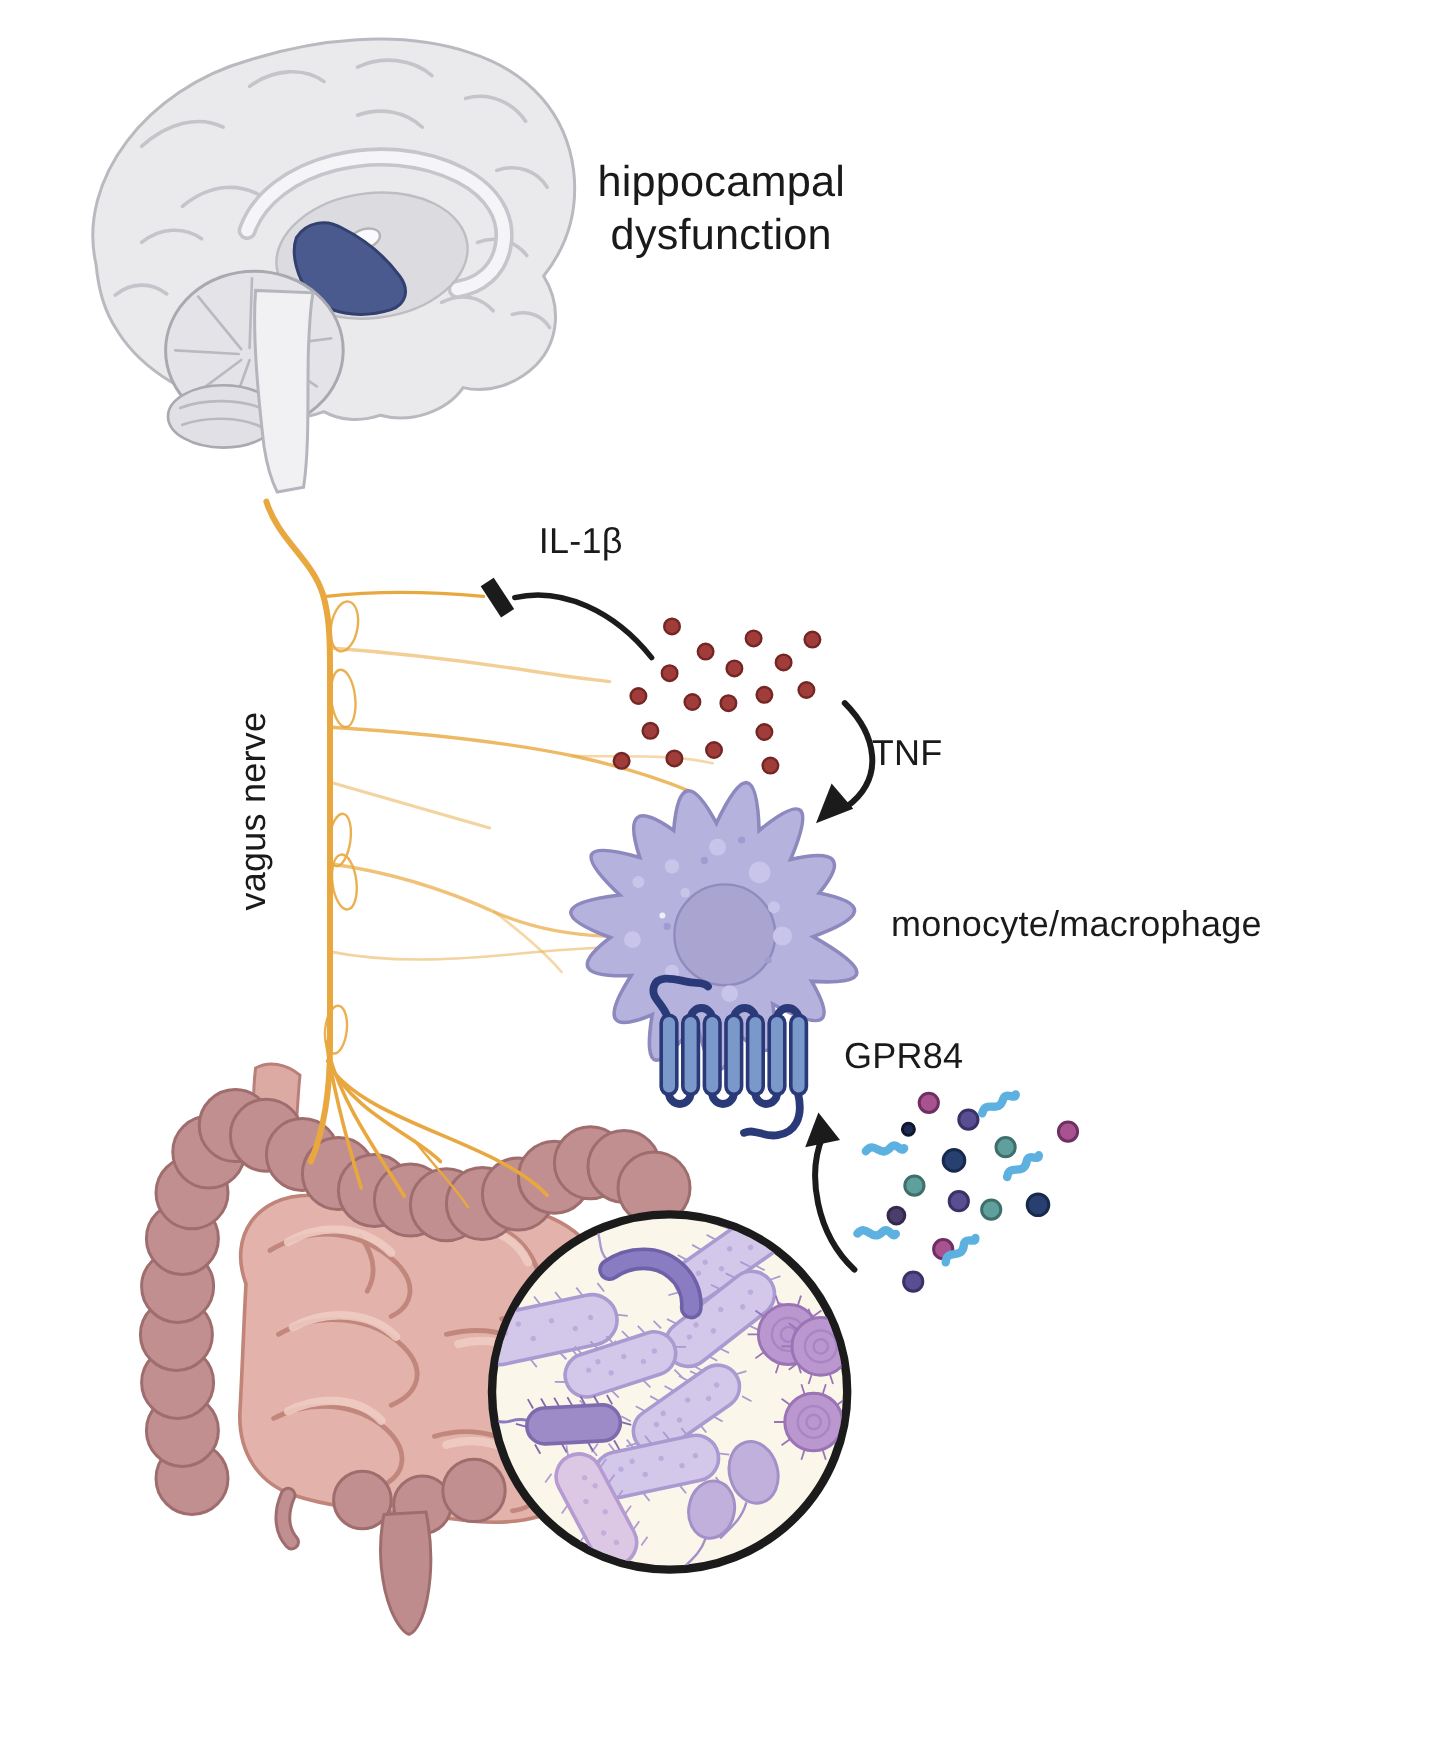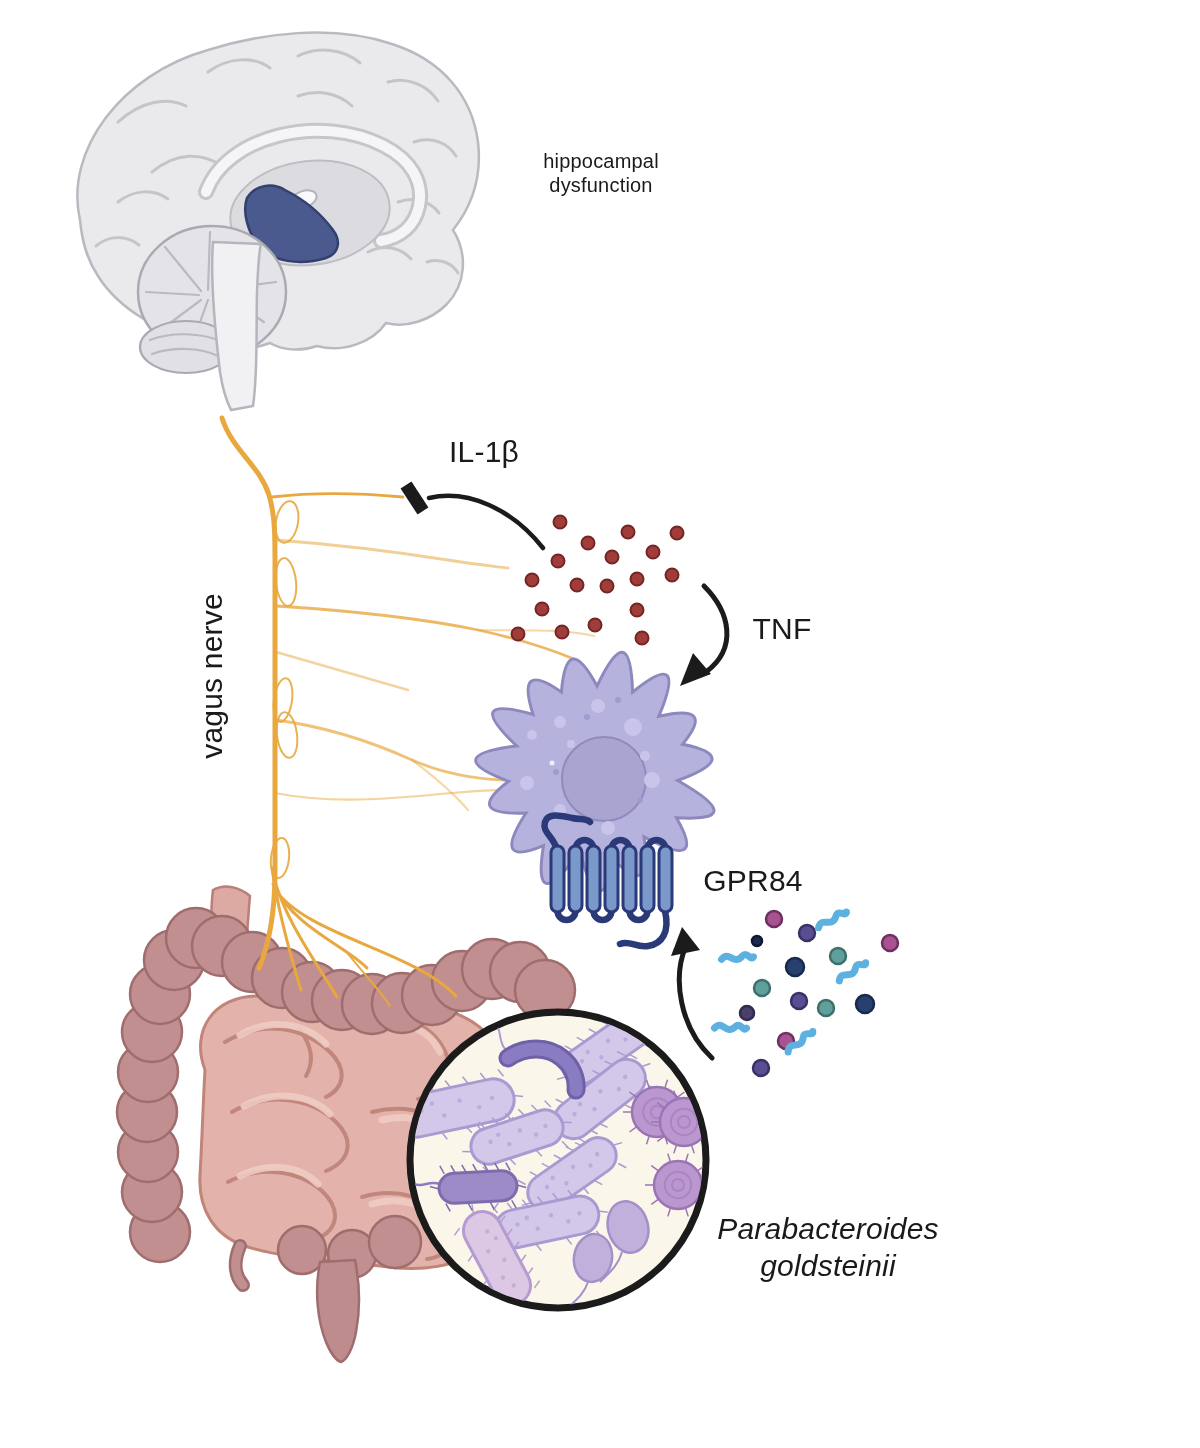--- a/index.html
+++ b/index.html
@@ -1,21 +1,21 @@
 <!DOCTYPE html>
 <html><head>
 <meta charset="utf-8">
 <style>
   html,body{margin:0;padding:0;background:#ffffff;}
   #canvas{position:relative;width:1200px;height:1448px;background:#ffffff;overflow:hidden;
           font-family:"Liberation Sans", sans-serif;}
   #art{position:absolute;left:0;top:0;}
   .label{position:absolute;color:#1a1a1a;font-size:30px;line-height:1.22;text-align:center;
          white-space:pre-line;transform:translate(-50%,-50%);letter-spacing:0.2px;}
-  .label.small{font-size:20px;}
+  .label.small{font-size:36px;}
   .label.rot{transform:translate(-50%,-50%) rotate(-90deg);}
   .label.italic{font-style:italic;}
   .nerve{fill:none;stroke-linecap:round;stroke-linejoin:round;}
   .arrowline{fill:none;stroke:#1b1b1b;stroke-linecap:round;}
   .sulci{fill:none;stroke:#c4c4cb;stroke-width:3;stroke-linecap:round;}
   .coilshadow{fill:none;stroke:#c2877c;stroke-width:4;stroke-linecap:round;}
   .coilhi{fill:none;stroke:#f0cdc4;stroke-width:7;stroke-linecap:round;opacity:.85;}
   .cereline{fill:none;stroke:#b9b9c1;stroke-width:2.2;stroke-linecap:round;}
   .loop{fill:none;stroke:#2a3a78;stroke-width:6.5;stroke-linecap:round;}
 </style>
@@ -486,17 +486,16 @@
         <path d="M 588 1282 C 584 1294, 576 1300, 568 1308" fill="none" stroke="#A390C9" stroke-width="2"></path>
       </g>
     </g>
   </g>
 </svg>
 
   <div class="label small" style="left:601px;top:173px;">hippocampal
 dysfunction</div>
   <div class="label rot" style="left:212px;top:676px;">vagus nerve</div>
   <div class="label" style="left:484px;top:452px;">IL-1β</div>
-  <div class="label" style="left:782px;top:629px;">TNF</div>
+  <div class="label" style="left:756px;top:629px;">TNF</div>
+  <div class="label" style="left:897px;top:771px;">monocyte/macrophage</div>
   <div class="label" style="left:753px;top:881px;">GPR84</div>
-  <div class="label italic" style="left:828px;top:1248px;">Parabacteroides
-goldsteinii</div>
 </div>
 
 </body></html>

